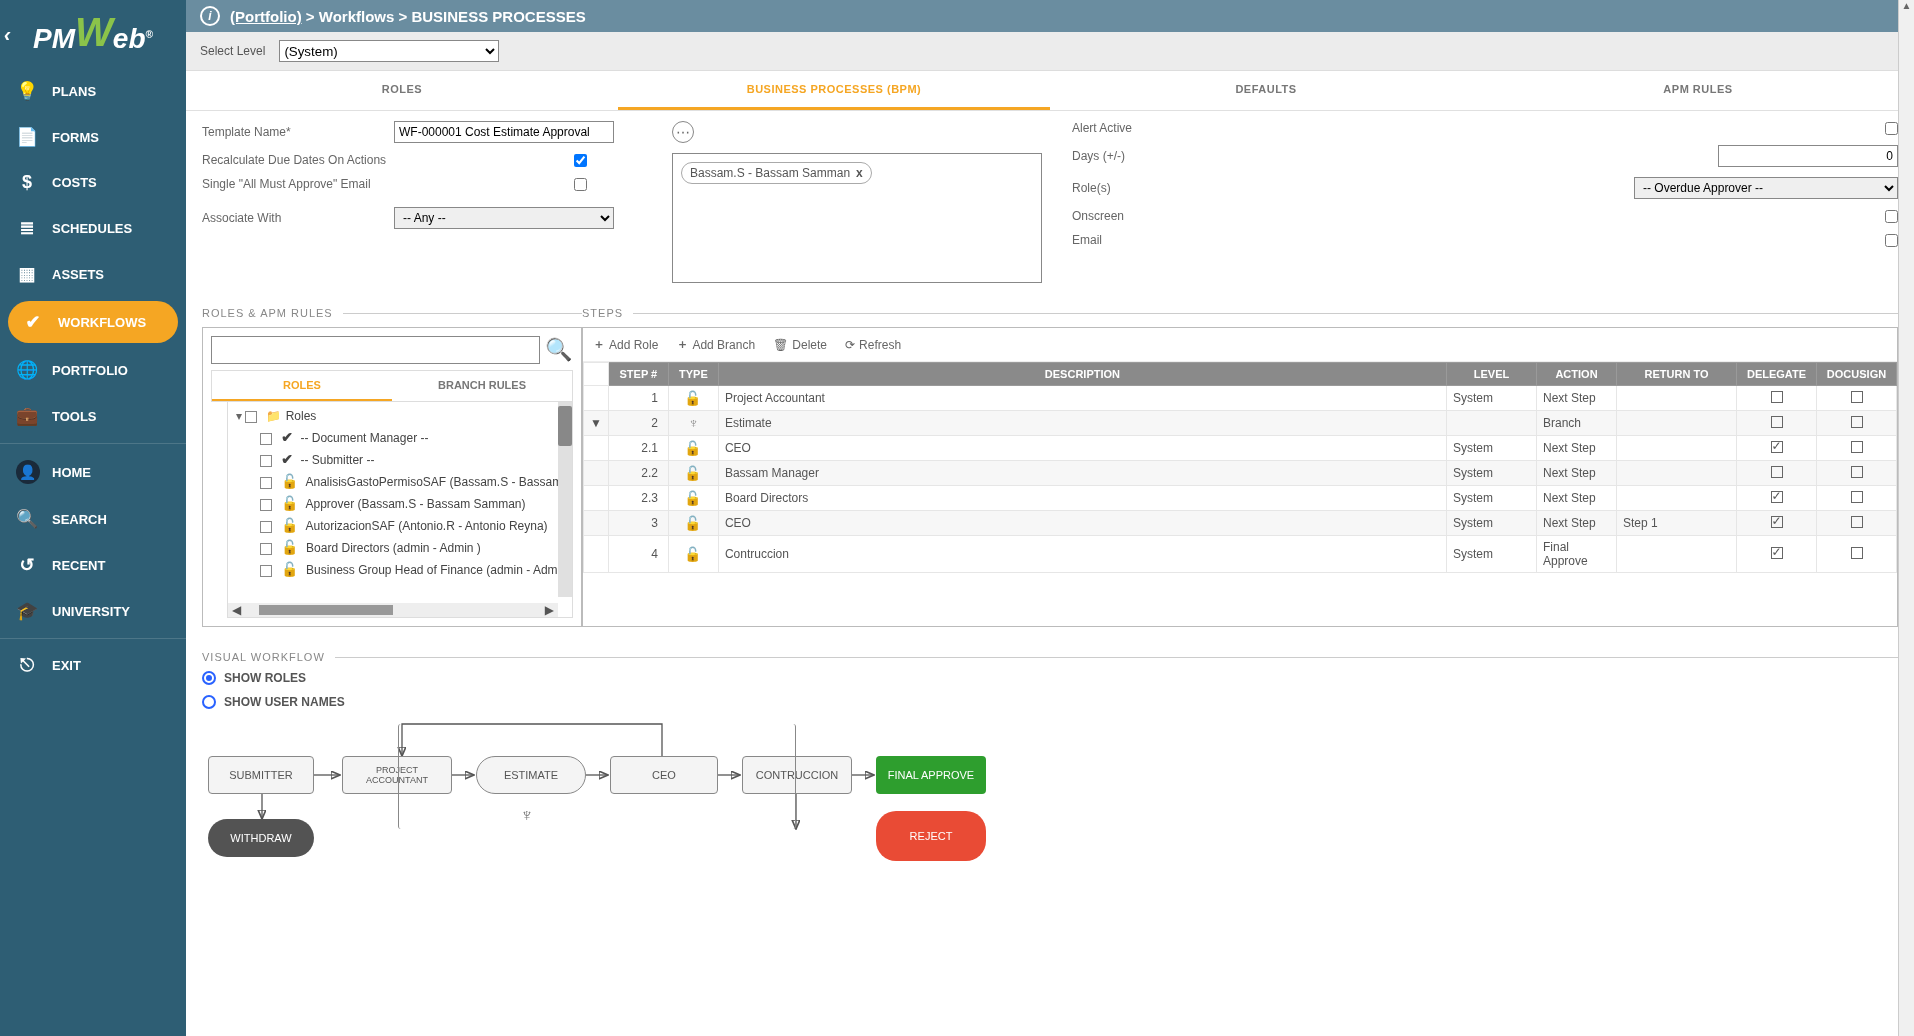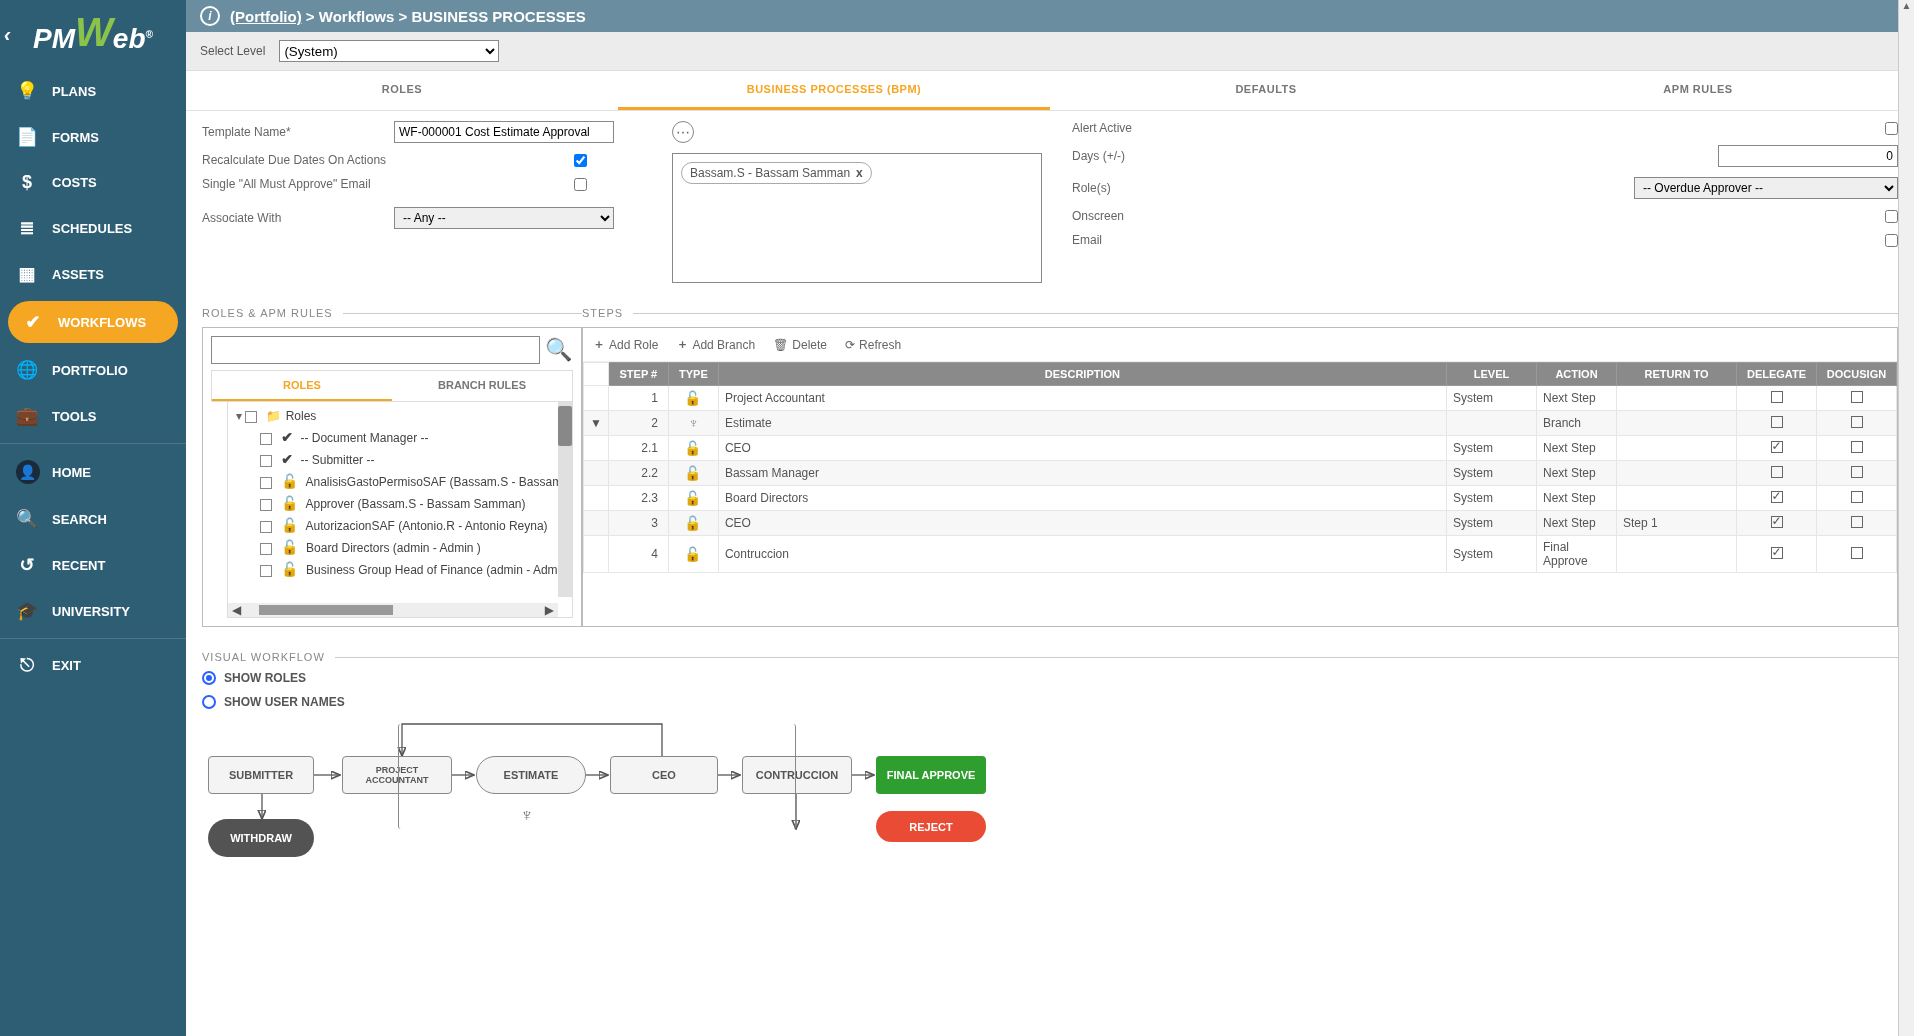--- a/index.html
+++ b/index.html
@@ -68,21 +68,21 @@
 .steps-table td.icon-cell { text-align:center; color:#888; font-size:14px;}
 .cbx { display:inline-block; width:12px; height:12px; border:1px solid #666; position:relative;}
 .cbx.checked::after { content:"✓"; position:absolute; top:-3px; left:0; font-size:12px; }
 .expand-col { width:18px; text-align:center; color:#777;}
 .vis-row { display:flex; gap:60px; margin-top:8px; align-items:flex-start;}
 .radio-col { display:flex; flex-direction:column; gap:10px;}
 .radio-row { display:flex; align-items:center; gap:8px; font-size:12px; font-weight:600; color:#555;}
 .radio { width:14px; height:14px; border-radius:50%; border:2px solid #2962ff; display:inline-flex; align-items:center; justify-content:center;}
 .radio.on::after { content:""; width:6px; height:6px; background:#2962ff; border-radius:50%; }
 .wf-diagram { position:relative; height:170px; flex:1;}
-.node { position:absolute; border:1px solid #888; border-radius:4px; display:flex; align-items:center; justify-content:center; font-size:11px; font-weight:700; background:#f4f4f4; color:#555; text-align:center; padding:0 4px;}
+.node { position:absolute; border:1px solid #888; border-radius:4px; display:flex; align-items:center; justify-content:center; font-size:11px; font-weight:400; background:#f4f4f4; color:#555; text-align:center; padding:0 4px;}
 .node.pill { border-radius:20px; }
 .node.green { background:#2e9e2e; color:#fff; border:none;}
 .node.red { background:#e94b35; color:#fff; border:none;}
 .node.dark { background:#535353; color:#fff; border:none;}
 svg.conn { position:absolute; top:0; left:0; width:100%; height:100%; pointer-events:none;}
 svg.conn path, svg.conn line { stroke:#555; stroke-width:1.3; fill:none; marker-end:url(#arrow);}
 .avatar { width:24px; height:24px; border-radius:50%; background:#1a2a3a; display:inline-flex; align-items:center; justify-content:center; color:#ddd; font-size:14px;}
 .right-scroll { position: absolute; right: 0; top: 0; bottom: 0; width: 16px; background: #f0f0f0; border-left: 1px solid #ccc;}
 .right-scroll .up { position:absolute; top:0; width:100%; text-align:center; font-size:10px; color:#666;}
 </style>
@@ -439,21 +439,21 @@
 
       </svg>
       <div class="node" style="left:6px;top:47px;width:106px;height:38px">SUBMITTER</div>
       <div class="node dark pill" style="left:6px;top:110px;width:106px;height:38px">WITHDRAW</div>
       <div class="node" style="left:140px;top:47px;width:110px;height:38px;font-size:9px">PROJECT ACCOUNTANT</div>
       <div class="node pill" style="left:274px;top:47px;width:110px;height:38px">ESTIMATE</div>
       <div style="position:absolute;left:318px;top:96px;color:#777;font-size:18px">♆</div>
       <div class="node" style="left:408px;top:47px;width:108px;height:38px">CEO</div>
       <div class="node" style="left:540px;top:47px;width:110px;height:38px">CONTRUCCION</div>
       <div class="node green" style="left:674px;top:47px;width:110px;height:38px">FINAL APPROVE</div>
-      <div class="node red pill" style="left:674px;top:102px;width:110px;height:31px">REJECT</div>
+      <div class="node red pill" style="left:674px;top:102px;width:110px;height:50px">REJECT</div>
 
       <div style="position:absolute;left:196px;top:15px;width:398px;height:105px;border:1px solid #888;border-radius:3px;pointer-events:none;border-top:none;border-bottom:none;"></div>
     </div>
 
   </div>
 </div>
 
 <div class="right-scroll">
     <div class="up">▲</div>
   </div>

